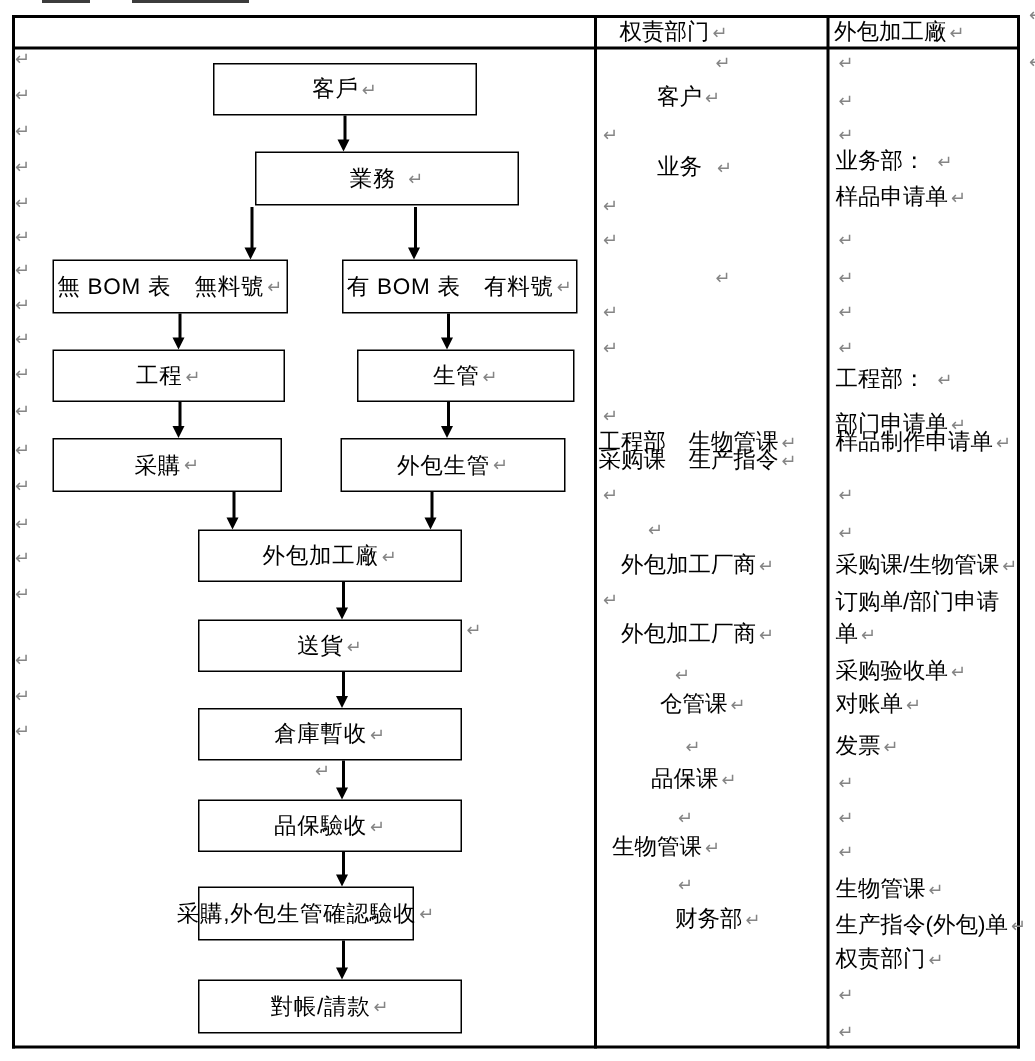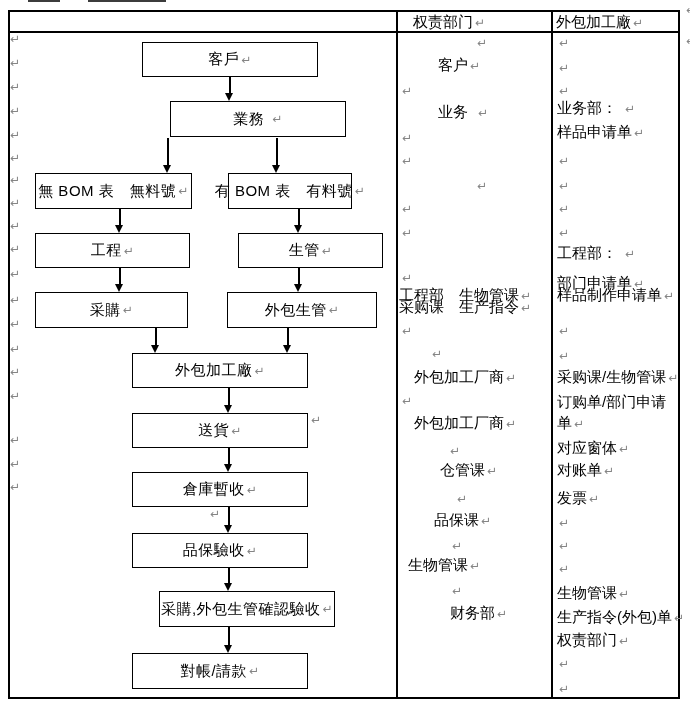--- a/index.html
+++ b/index.html
@@ -50,21 +50,21 @@
         <span class="pilcrow">↵</span>
       </div>
       <div class="fbox" style="left: 142px; top: 101px; width: 176px; height: 36px; margin-left: 28px;">
         <span>業務</span>
         <span class="pilcrow" style="margin-left: 8px;">↵</span>
       </div>
       <div class="fbox" style="left: 35px; top: 173px; width: 157px; height: 36px;">
         <span>無 BOM 表　無料號</span>
         <span class="pilcrow">↵</span>
       </div>
-      <div class="fbox" style="left: 228px; top: 173px; width: 124px; height: 36px;">
+      <div class="fbox" style="left: 228px; top: 173px; width: 157px; height: 36px;">
         <span>有 BOM 表　有料號</span>
         <span class="pilcrow">↵</span>
       </div>
       <div class="fbox" style="left: 35px; top: 233px; width: 155px; height: 35px;">
         <span>工程</span>
         <span class="pilcrow">↵</span>
       </div>
       <div class="fbox" style="left: 238px; top: 233px; width: 145px; height: 35px;">
         <span>生管</span>
         <span class="pilcrow">↵</span>
@@ -86,21 +86,21 @@
         <span class="pilcrow">↵</span>
       </div>
       <div class="fbox" style="left: 132px; top: 472px; width: 176px; height: 35px;">
         <span>倉庫暫收</span>
         <span class="pilcrow">↵</span>
       </div>
       <div class="fbox" style="left: 132px; top: 533px; width: 176px; height: 35px;">
         <span>品保驗收</span>
         <span class="pilcrow">↵</span>
       </div>
-      <div class="fbox" style="left: 132px; top: 591px; width: 176px; height: 36px; margin-left: 27px;">
+      <div class="fbox" style="left: 132px; top: 591px; width: 144px; height: 36px;">
         <span>采購,外包生管確認驗收</span>
         <span class="pilcrow">↵</span>
       </div>
       <div class="fbox" style="left: 132px; top: 653px; width: 176px; height: 36px;">
         <span>對帳/請款</span>
         <span class="pilcrow">↵</span>
       </div>
       <div class="arrow-line" style="left: 229px; top: 77px; height: 17px;"></div>
       <div class="arrow-head" style="left: 225px; top: 93px;"></div>
       <div class="arrow-line" style="left: 167px; top: 138px; height: 28px;"></div>
@@ -164,21 +164,21 @@
       <div class="txtline" style="left: 557px; top: 198px;"><span class="pilcrow">↵</span></div>
       <div class="txtline" style="left: 557px; top: 222px;"><span class="pilcrow">↵</span></div>
       <div class="txtline" style="left: 557px; top: 243px;"><span>工程部：</span><span class="pilcrow" style="margin-left: 8px;">↵</span></div>
       <div class="txtline" style="left: 557px; top: 273px;"><span>部门申请单</span><span class="pilcrow">↵</span></div>
       <div class="txtline" style="left: 557px; top: 285px;"><span>样品制作申请单</span><span class="pilcrow">↵</span></div>
       <div class="txtline" style="left: 557px; top: 320px;"><span class="pilcrow">↵</span></div>
       <div class="txtline" style="left: 557px; top: 345px;"><span class="pilcrow">↵</span></div>
       <div class="txtline" style="left: 557px; top: 367px;"><span>采购课/生物管课</span><span class="pilcrow">↵</span></div>
       <div class="txtline" style="left: 557px; top: 392px;"><span>订购单/部门申请</span></div>
       <div class="txtline" style="left: 557px; top: 413px;"><span>单</span><span class="pilcrow">↵</span></div>
-      <div class="txtline" style="left: 557px; top: 438px;"><span>对应窗体</span><span class="pilcrow">↵</span></div>
+      <div class="txtline" style="left: 557px; top: 438px;"><span>采购验收单</span><span class="pilcrow">↵</span></div>
       <div class="txtline" style="left: 557px; top: 460px;"><span>对账单</span><span class="pilcrow">↵</span></div>
       <div class="txtline" style="left: 557px; top: 488px;"><span>发票</span><span class="pilcrow">↵</span></div>
       <div class="txtline" style="left: 557px; top: 512px;"><span class="pilcrow">↵</span></div>
       <div class="txtline" style="left: 557px; top: 535px;"><span class="pilcrow">↵</span></div>
       <div class="txtline" style="left: 557px; top: 558px;"><span class="pilcrow">↵</span></div>
       <div class="txtline" style="left: 557px; top: 583px;"><span>生物管课</span><span class="pilcrow">↵</span></div>
       <div class="txtline" style="left: 557px; top: 607px;"><span>生产指令(外包)单</span><span class="pilcrow">↵</span></div>
       <div class="txtline" style="left: 557px; top: 630px;"><span>权责部门</span><span class="pilcrow">↵</span></div>
       <div class="txtline" style="left: 557px; top: 653px;"><span class="pilcrow">↵</span></div>
       <div class="txtline" style="left: 557px; top: 678px;"><span class="pilcrow">↵</span></div>

